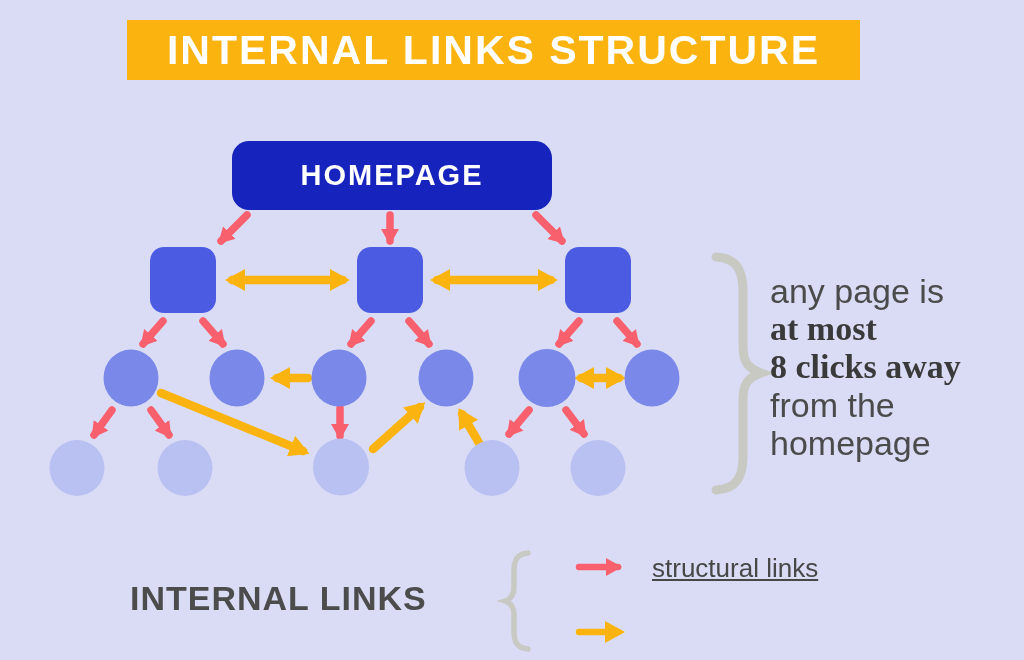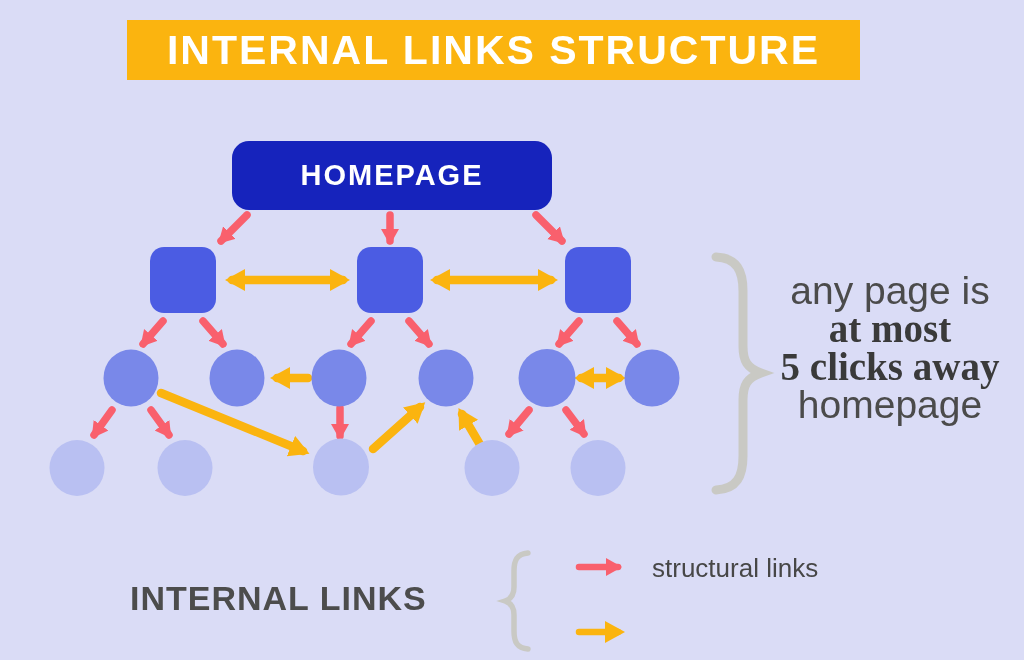--- a/index.html
+++ b/index.html
@@ -19,30 +19,30 @@
   }
   .banner span{
     color:#ffffff;font-size:41px;font-weight:bold;letter-spacing:2px;white-space:nowrap;
   }
   .homepage-label{
     position:absolute;left:232px;top:141px;width:320px;height:69px;
     display:flex;align-items:center;justify-content:center;
     color:#ffffff;font-size:29px;font-weight:bold;letter-spacing:2px;
   }
   .annotation{
-    position:absolute;left:770px;top:272px;width:240px;text-align:center;
-    font-size:39px;line-height:38px;color:var(--txt);
+    position:absolute;left:770px;top:272px;width:240px;
+    font-size:34px;line-height:38px;color:var(--txt);
   }
   .annotation .b{font-weight:bold;color:var(--txtdark);font-family:Liberation Serif, serif;}
   .legend-title{
     position:absolute;left:130px;top:579px;font-size:34px;font-weight:bold;
     letter-spacing:1px;color:#4C4C4C;white-space:nowrap;
   }
   .legend-label{
-    position:absolute;left:652px;font-size:26px;color:#474747;white-space:nowrap;
+    position:absolute;left:652px;font-size:26px;color:#474747;white-space:nowrap;text-decoration:underline;
   }
   .legend-label.row1{top:553px;}
   .legend-label.row2{top:618px;}
   .link-s{stroke:var(--red);stroke-width:7.5;stroke-linecap:round;fill:none;}
   .link-c{stroke:var(--yellow);stroke-width:8.5;stroke-linecap:round;fill:none;}
   .link-legend{stroke-width:6.5;}
   .brace{stroke:var(--brace);fill:none;stroke-linecap:round;}
 </style>
 </head>
 <body>
@@ -113,20 +113,21 @@
 
   <div class="banner">
     <span>INTERNAL LINKS STRUCTURE</span>
   </div>
 
   <div class="homepage-label">HOMEPAGE</div>
 
   <div class="annotation">
     <div>any page is</div>
     <div class="b">at most</div>
-    <div class="b">5 clicks away</div>
+    <div class="b">8 clicks away</div>
+    <div>from the</div>
     <div>homepage</div>
   </div>
 
   <div class="legend-title">INTERNAL LINKS</div>
   <div class="legend-label row1">structural links</div>
 
 </div>
 
 </body></html>

